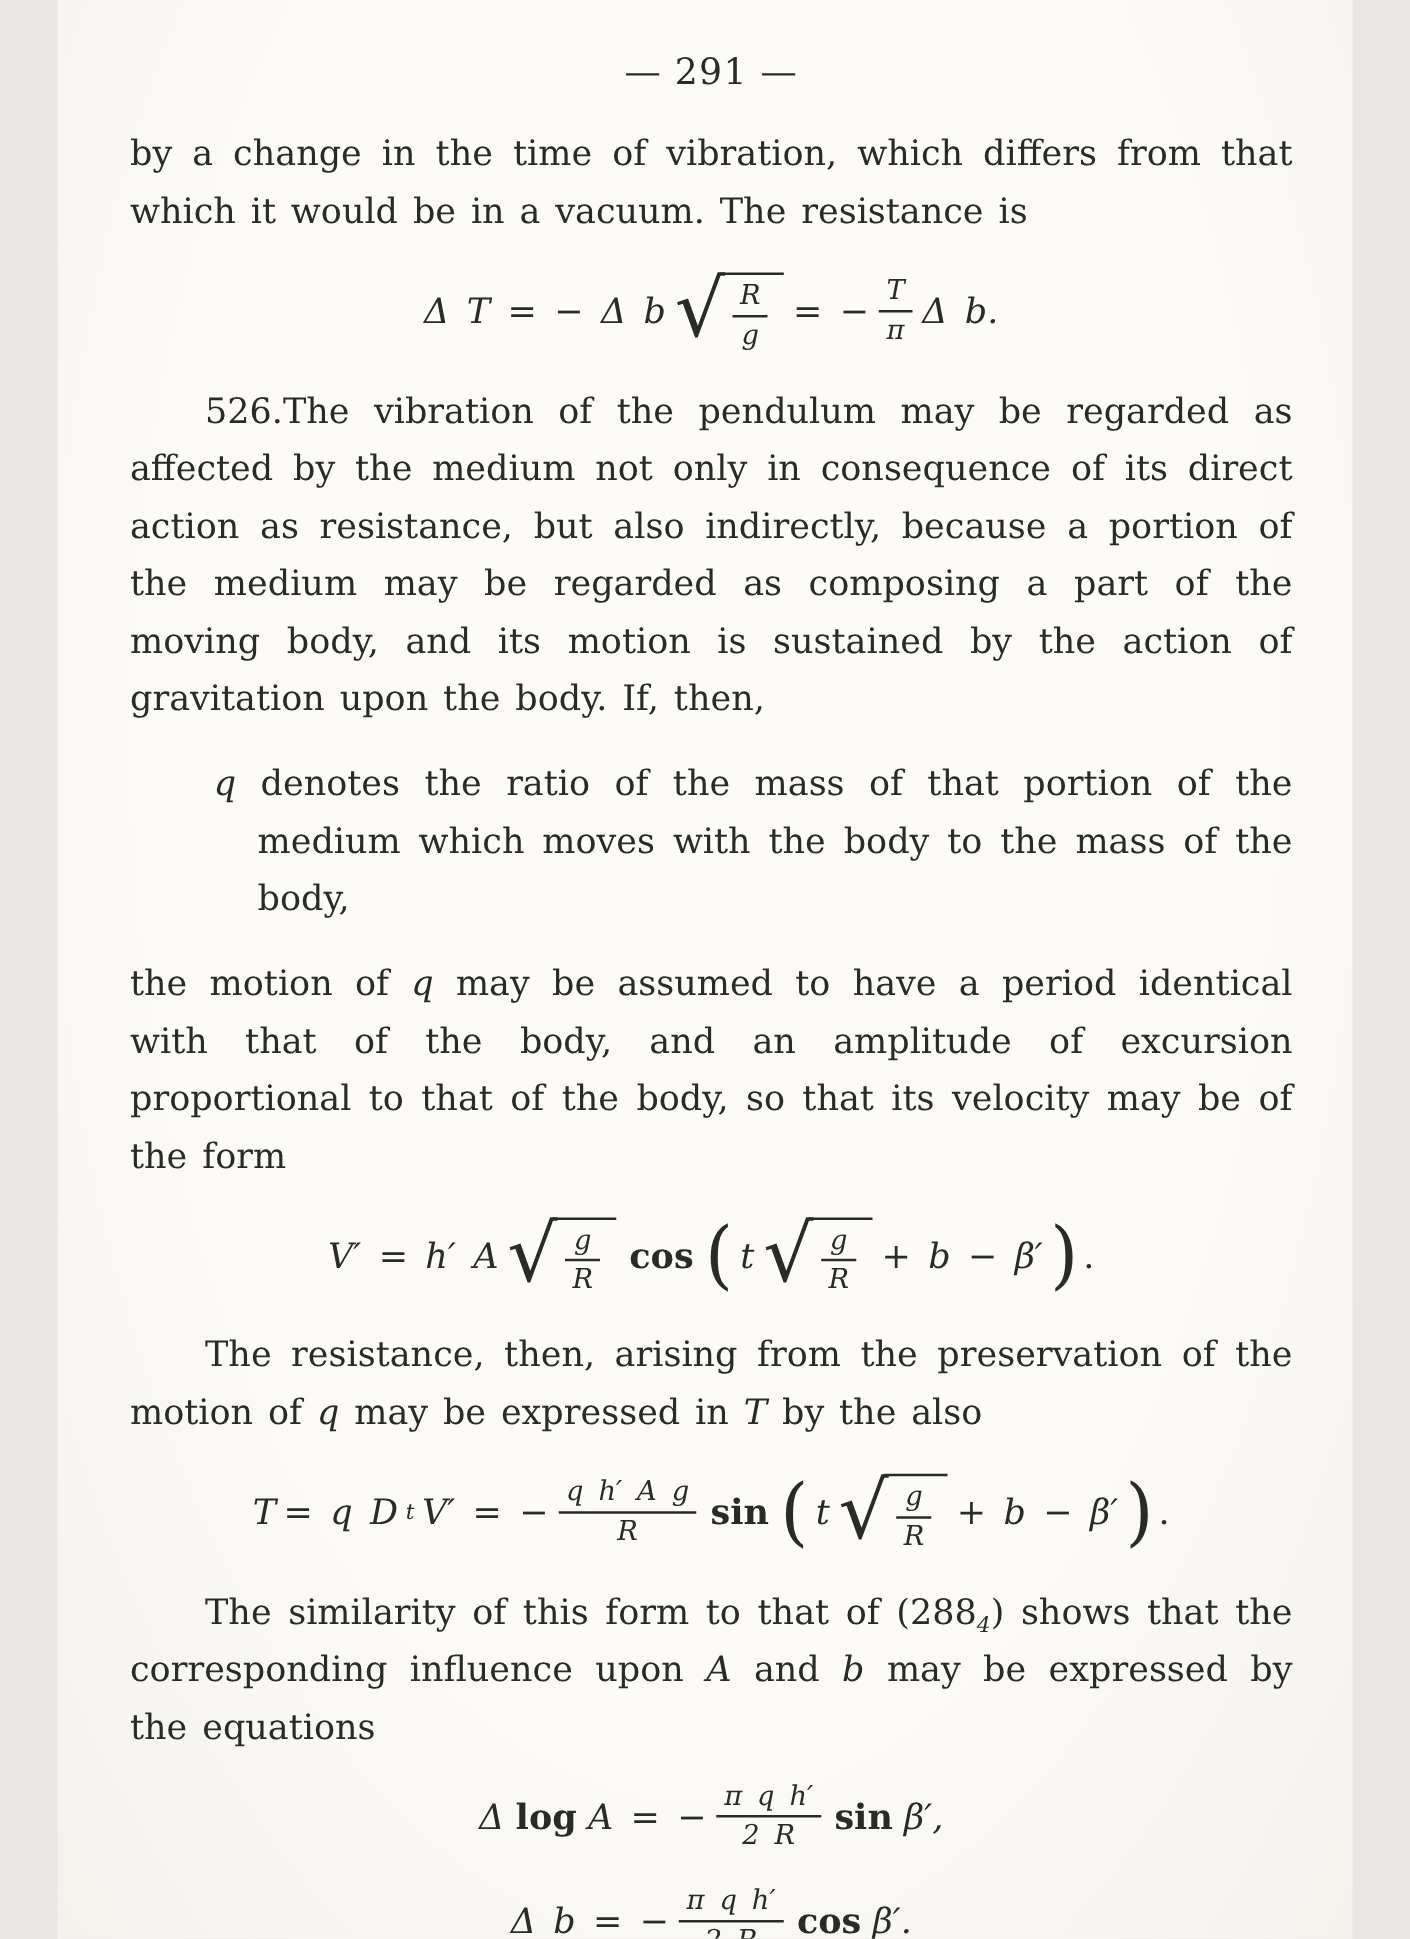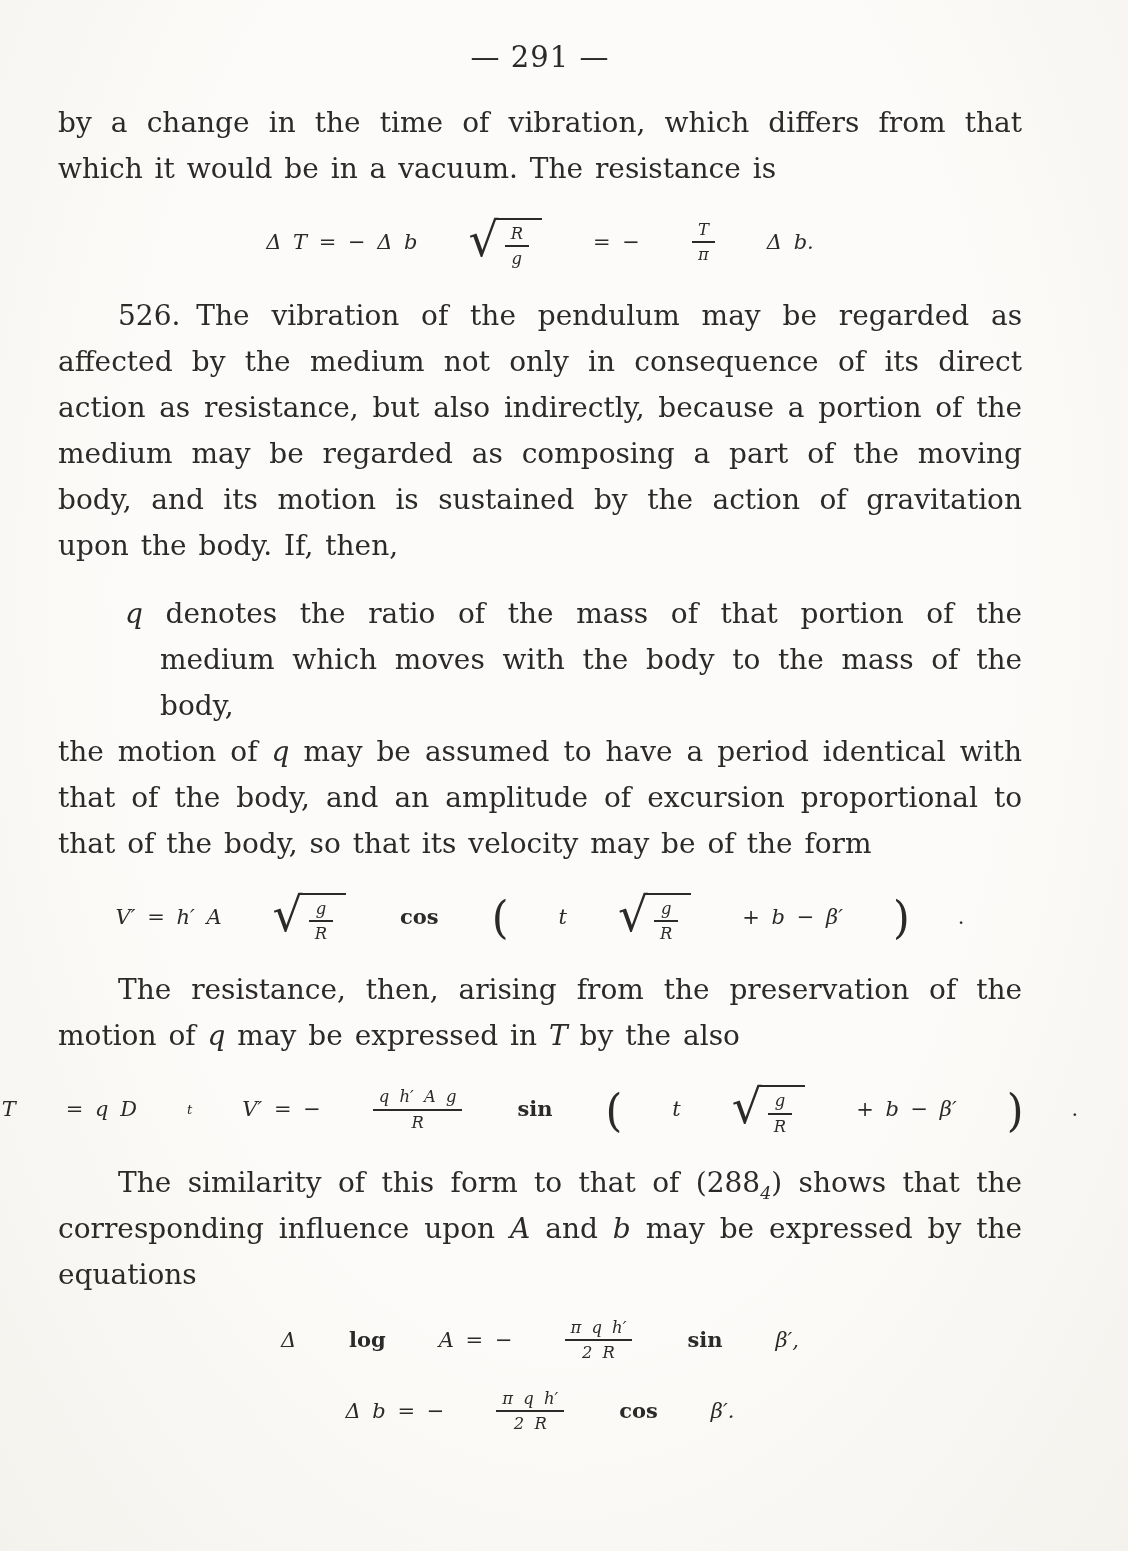--- a/index.html
+++ b/index.html
@@ -3,61 +3,60 @@
 <meta charset="utf-8">
 <style>
   :root{
     --ink:#2a2a28;
     --paper:#fbfaf7;
   }
   html,body{margin:0;padding:0;}
   body{background:#e8e7e3;}
   .page{
     position:relative;
-    width:1128px;
+    width:1036px;
     height:1551px;
     margin:0 auto;
     box-sizing:border-box;
-    padding:30px 106px 40px 58px;
+    padding:30px 48px 40px 58px;
     background:radial-gradient(ellipse at 50% 38%, #fcfbf9 55%, #f3f2ed 100%);
     color:var(--ink);
     font-family:"DejaVu Serif","Liberation Serif",serif;
     font-size:28px;
     line-height:46px;
     overflow:hidden;
   }
   .pageno{
     text-align:center;
     font-size:29px;
     letter-spacing:1px;
     margin:4px 0 20px 0;
   }
   .para{
     margin:0;
     text-align:justify;
     text-align-last:left;
     word-spacing:3px;
   }
   .para.ind{text-indent:60px;}
-  .para.hang{margin-left:102px;text-indent:-35px;margin-top:22px;}
+  .para.hang{margin-left:102px;text-indent:-35px;margin-top:22px;margin-bottom:22px;}
   .var{font-style:italic;}
   sub.s{font-size:0.62em;font-style:italic;line-height:0;}
-  .secnum{margin-right:16px;}
+  .secnum{}
 
   
   .eq{
     display:flex;
     justify-content:center;
     align-items:center;
-    font-size:21px;
+    font-size:28px;
     line-height:1.25;
     margin:24px 0;
     word-spacing:5px;
     white-space:nowrap;
-    gap:44px;
   }
   .eq .mi{font-style:italic;}
   .eq .fn{font-style:normal;margin:0 6px;font-weight:bold;}
   .eq > *{margin:0 3px;}
   .frac{
     display:inline-flex;
     flex-direction:column;
     align-items:stretch;
     text-align:center;
     font-size:0.78em;

